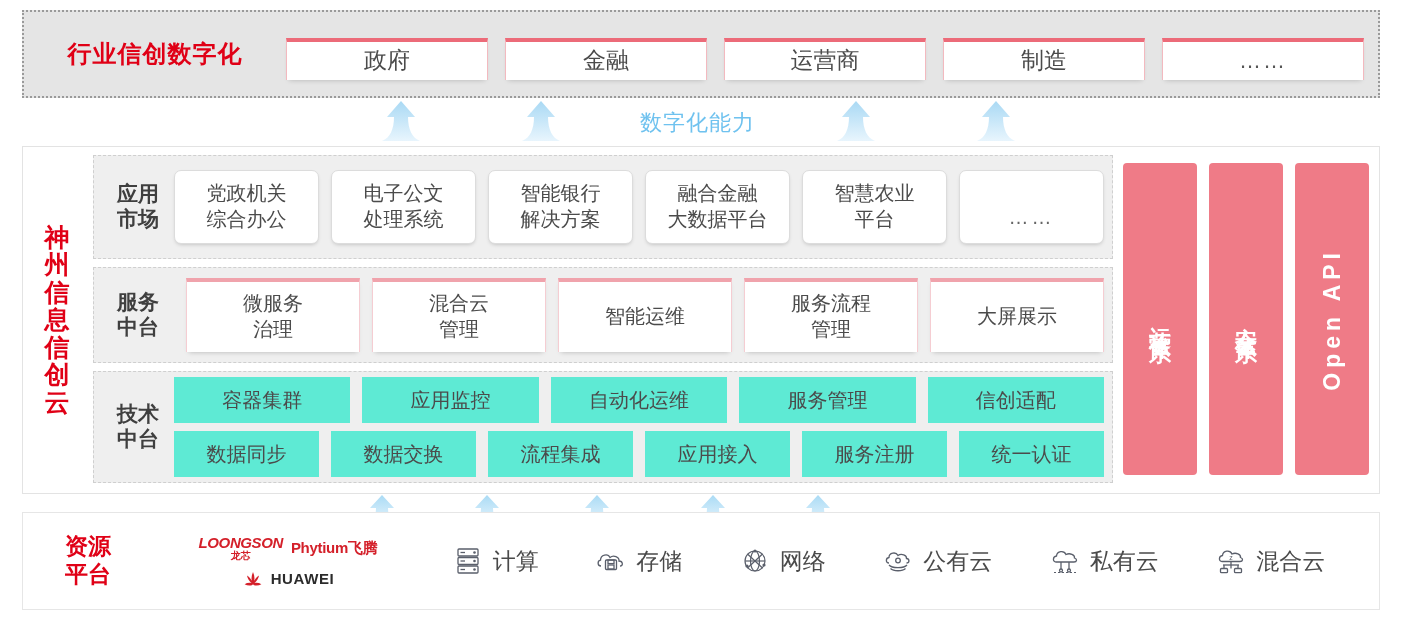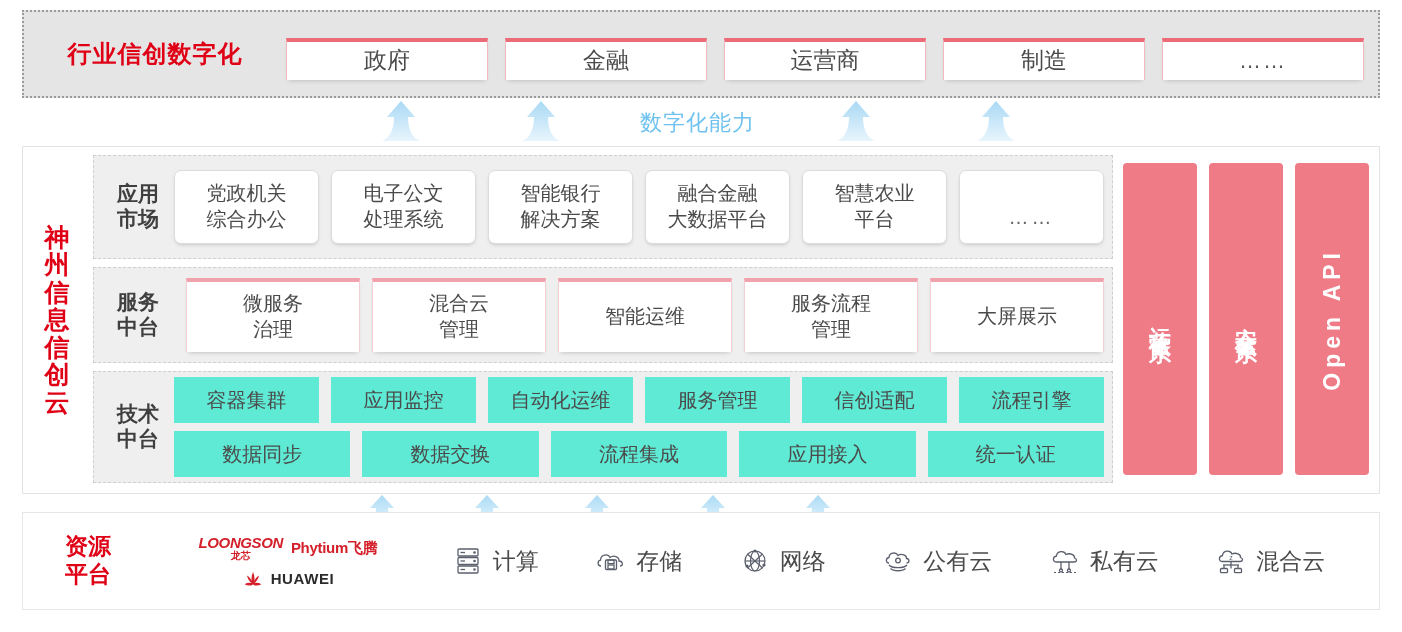--- a/index.html
+++ b/index.html
@@ -450,27 +450,27 @@
             <div>技术</div>
             <div>中台</div>
           </div>
           <div class="tech-rows">
             <div class="tech-row">
               <div class="tech-card">容器集群</div>
               <div class="tech-card">应用监控</div>
               <div class="tech-card">自动化运维</div>
               <div class="tech-card">服务管理</div>
               <div class="tech-card">信创适配</div>
-              <div class="tech-card">流程引擎</div>
             </div>
             <div class="tech-row">
               <div class="tech-card">数据同步</div>
               <div class="tech-card">数据交换</div>
               <div class="tech-card">流程集成</div>
               <div class="tech-card">应用接入</div>
+              <div class="tech-card">服务注册</div>
               <div class="tech-card">统一认证</div>
             </div>
           </div>
         </div>
 
       </div>
 
       <div class="pillars">
         <div class="pillar">
           <span class="v-cjk">运营体系</span>

